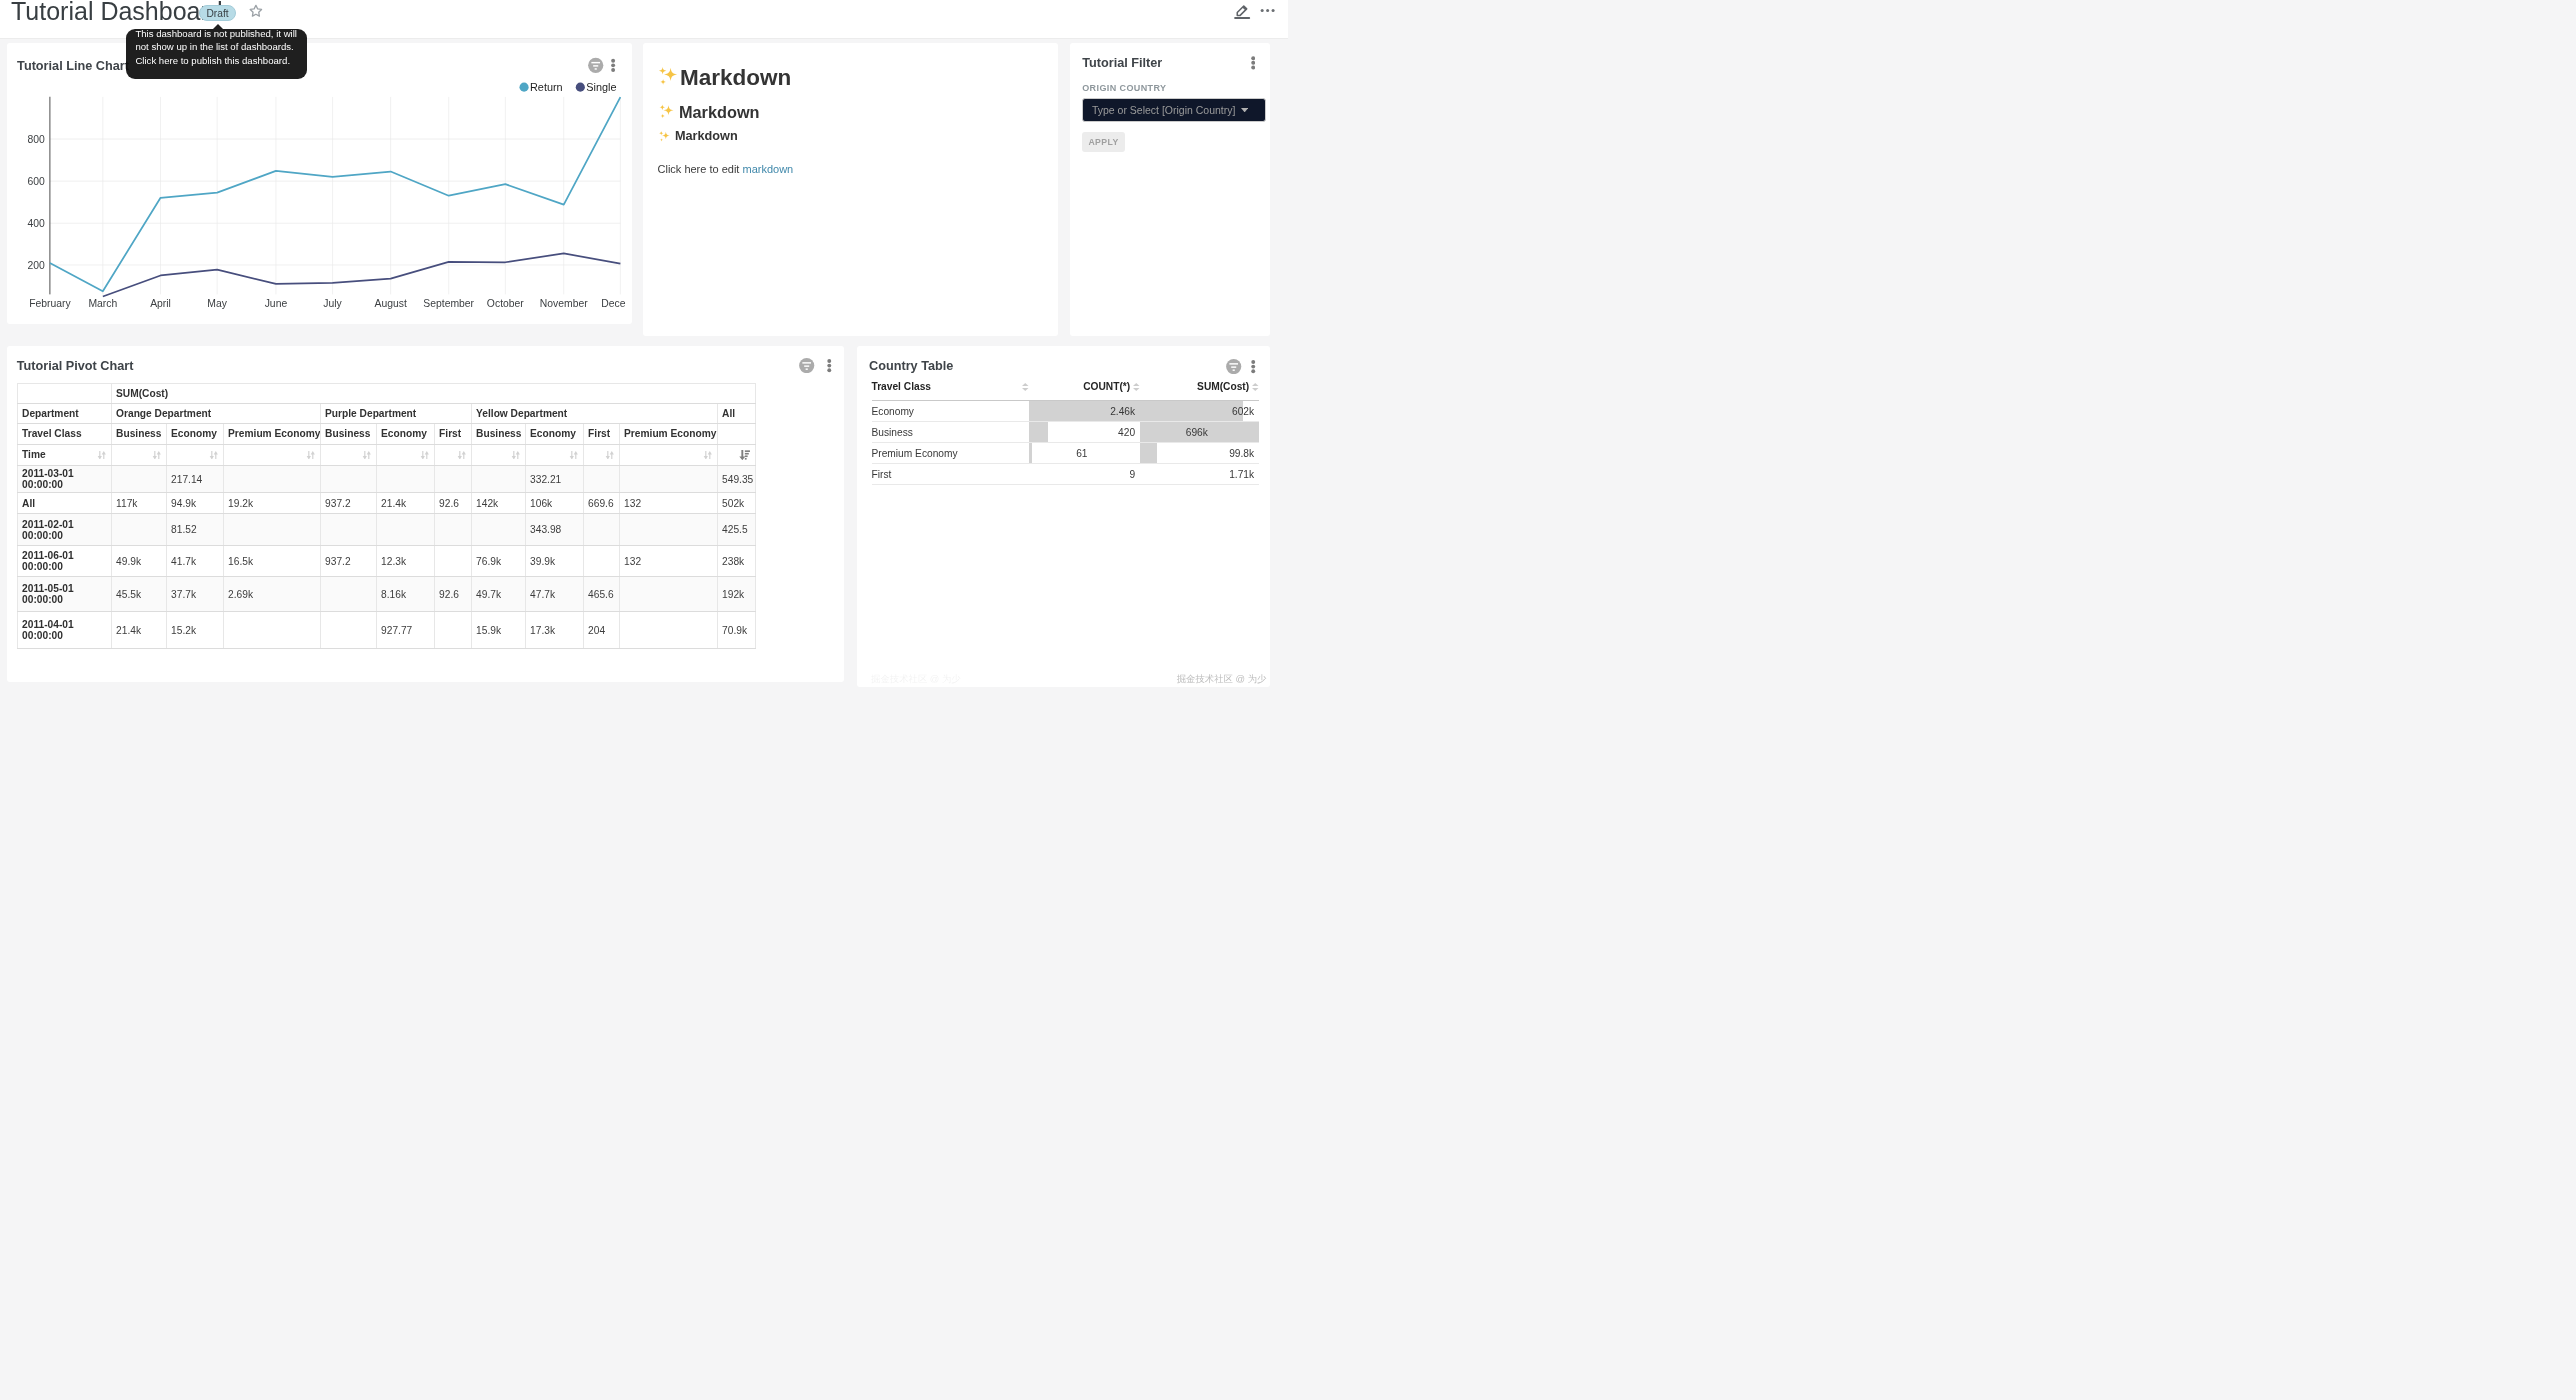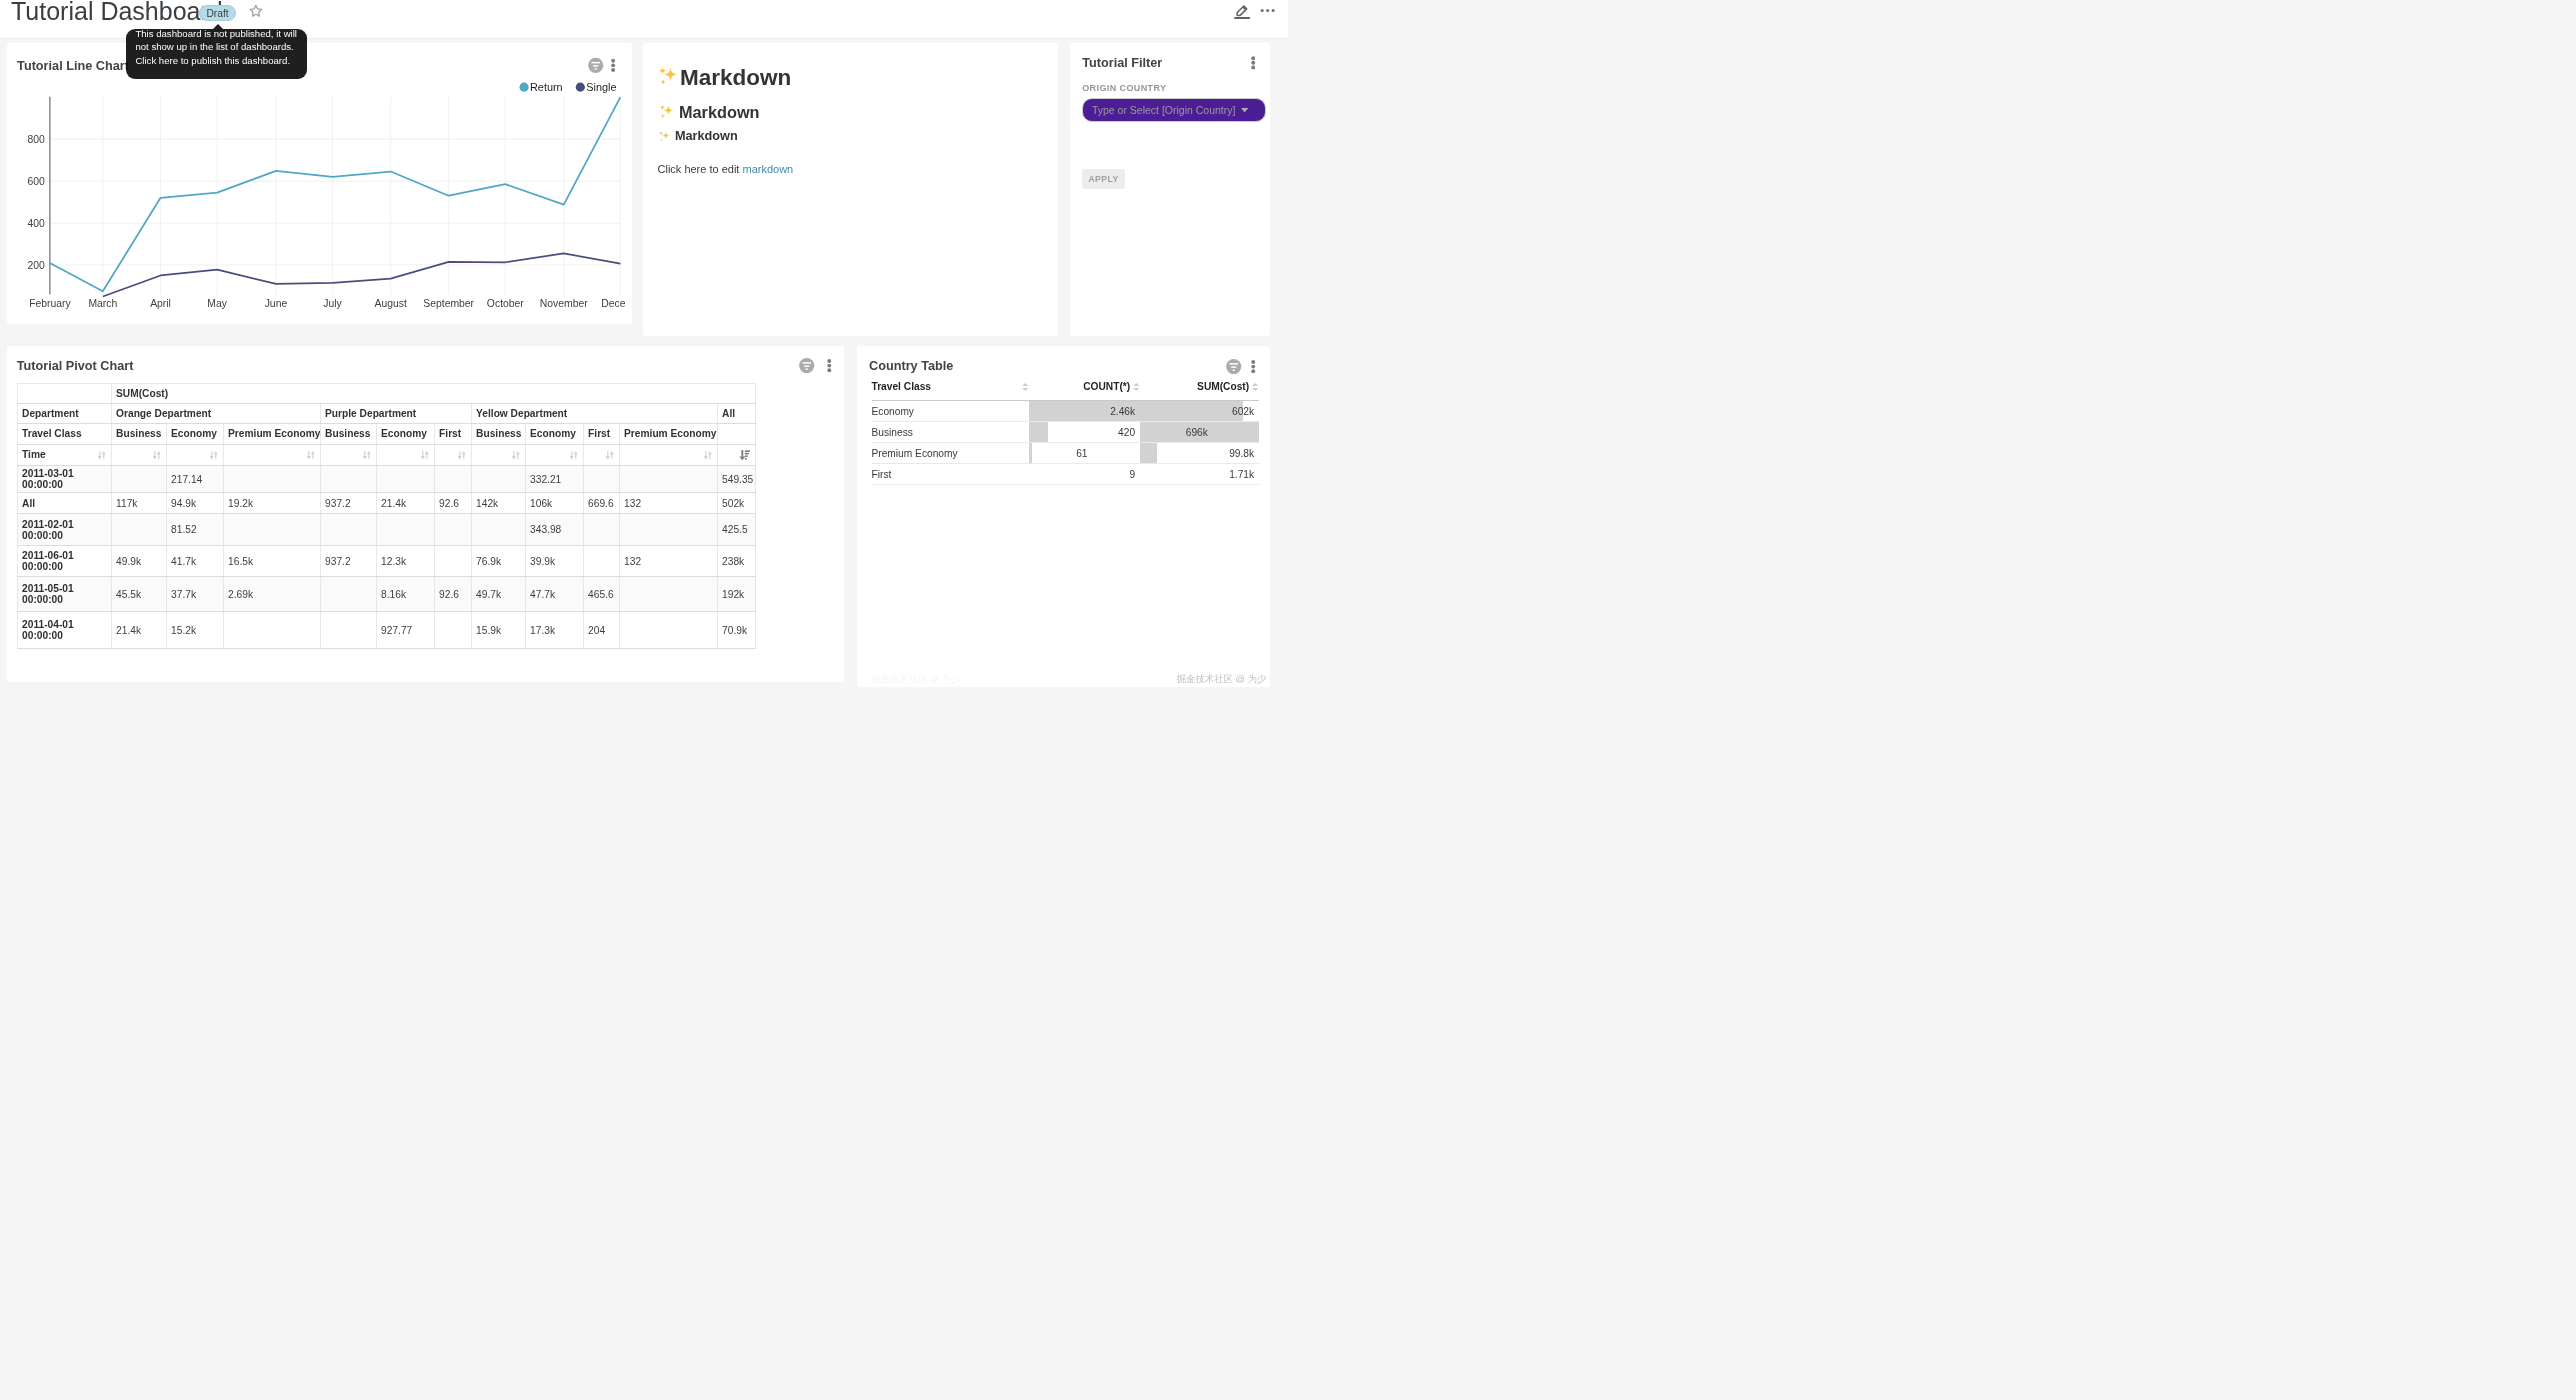--- a/index.html
+++ b/index.html
@@ -10,22 +10,22 @@
 .pill { position:absolute; left:199px; top:4.7px; height:16.7px; line-height:15.6px; padding:0 6.5px; background:#b7dbe6; border:0.7px solid #a3ccd9; border-radius:8.3px; font-size:10.2px; color:#373f44; }
 .panel { position:absolute; background:#fff; border-radius:2.9px; }
 .ptitle { position:absolute; font-size:12.7px; line-height:16px; font-weight:600; color:#3f4449; }
 svg { display:block; }
 
 .tip { position:absolute; left:126px; top:29px; width:181px; height:50px; background:rgba(12,12,12,.92); border-radius:9px; color:#fff; font-size:9.6px; line-height:13.5px; padding:0 0 0 9.4px; z-index:50; white-space:nowrap; }
 .tip:before { content:""; position:absolute; left:87px; top:-5.1px; border-left:5.1px solid transparent; border-right:5.1px solid transparent; border-bottom:5.1px solid rgba(12,12,12,.92); }
 .md a { color:#4189ab; text-decoration:none; }
 
 .flabel { position:absolute; font-size:9px; font-weight:600; letter-spacing:0.4px; color:#8e979c; }
-.fselect { position:absolute; border:0.7px solid #cbcbcb; border-radius:10px; background:#4c1d95; font-size:10.5px; color:#9b9b9b; display:flex; align-items:center; padding-left:8.7px; }
-.fapply { position:absolute; background:#ececec; border-radius:2.9px; font-size:8.7px; font-weight:700; letter-spacing:0.4px; color:#9f9f9f; display:flex; align-items:center; justify-content:center;margin-top:37px; }
+.fselect { position:absolute; border:0.7px solid #cbcbcb; border-radius:3px; background:#0f172a; font-size:10.5px; color:#9b9b9b; display:flex; align-items:center; padding-left:8.7px; }
+.fapply { position:absolute; background:#ececec; border-radius:2.9px; font-size:8.7px; font-weight:700; letter-spacing:0.4px; color:#9f9f9f; display:flex; align-items:center; justify-content:center; }
 
 table.pvt { border-collapse:collapse; table-layout:fixed; font-size:10.2px; color:#3d3d3d; }
 table.pvt td { border-right:0.7px solid #e7e7e7; border-bottom:1.5px solid #dcdcdc; padding:0 4.4px; vertical-align:middle; overflow:hidden; white-space:nowrap; }
 table.pvt tr td:first-child { border-left:0.7px solid #e7e7e7; }
 table.pvt tr.first td { border-top:0.7px solid #e7e7e7; }
 table.pvt .hd { font-weight:600; color:#323232; }
 table.pvt tr.stripe td { background:#fafafa; }
 .dcell { font-weight:700; color:#2f2f2f; line-height:11px; white-space:normal !important; }
 
 table.tt { border-collapse:collapse; table-layout:fixed; font-size:10.2px; color:#383838; width:387px; }

